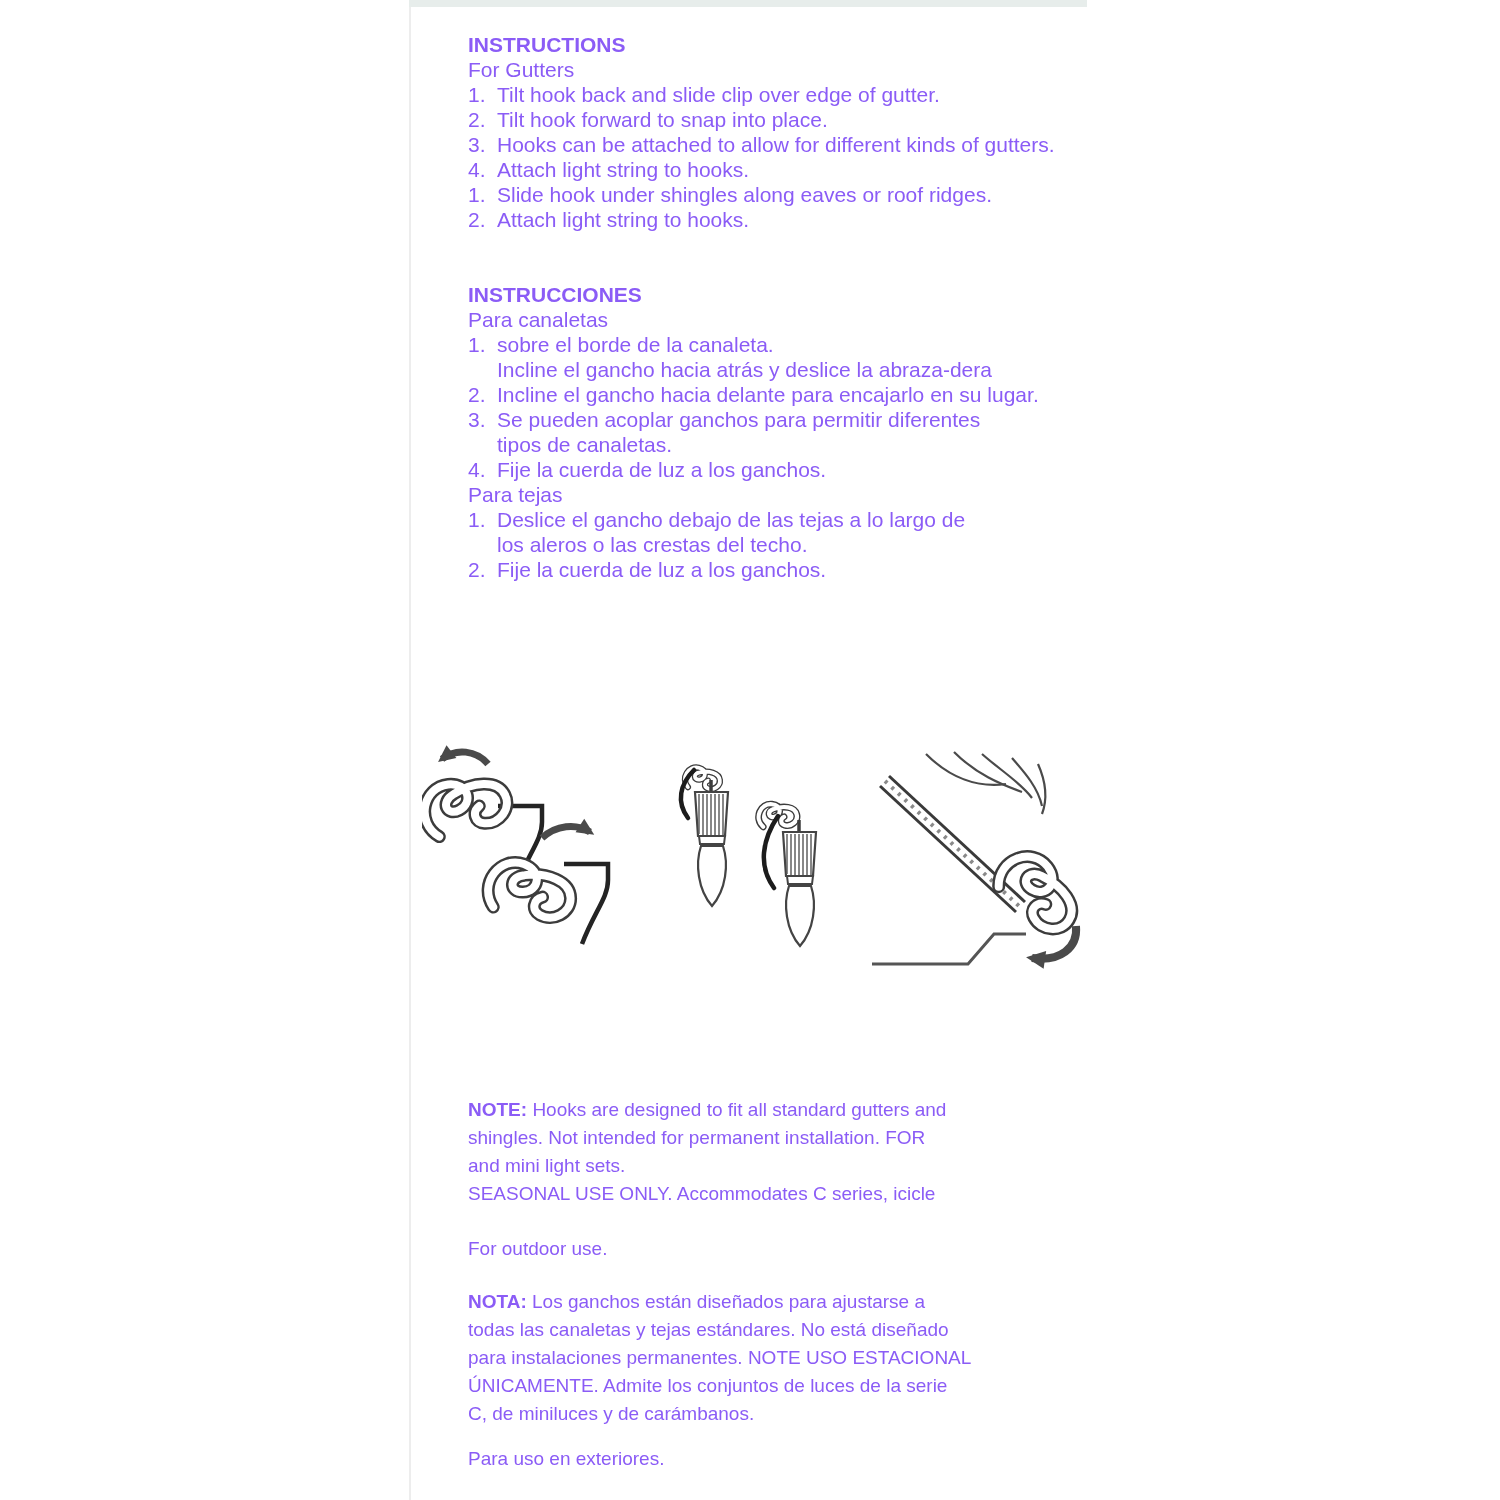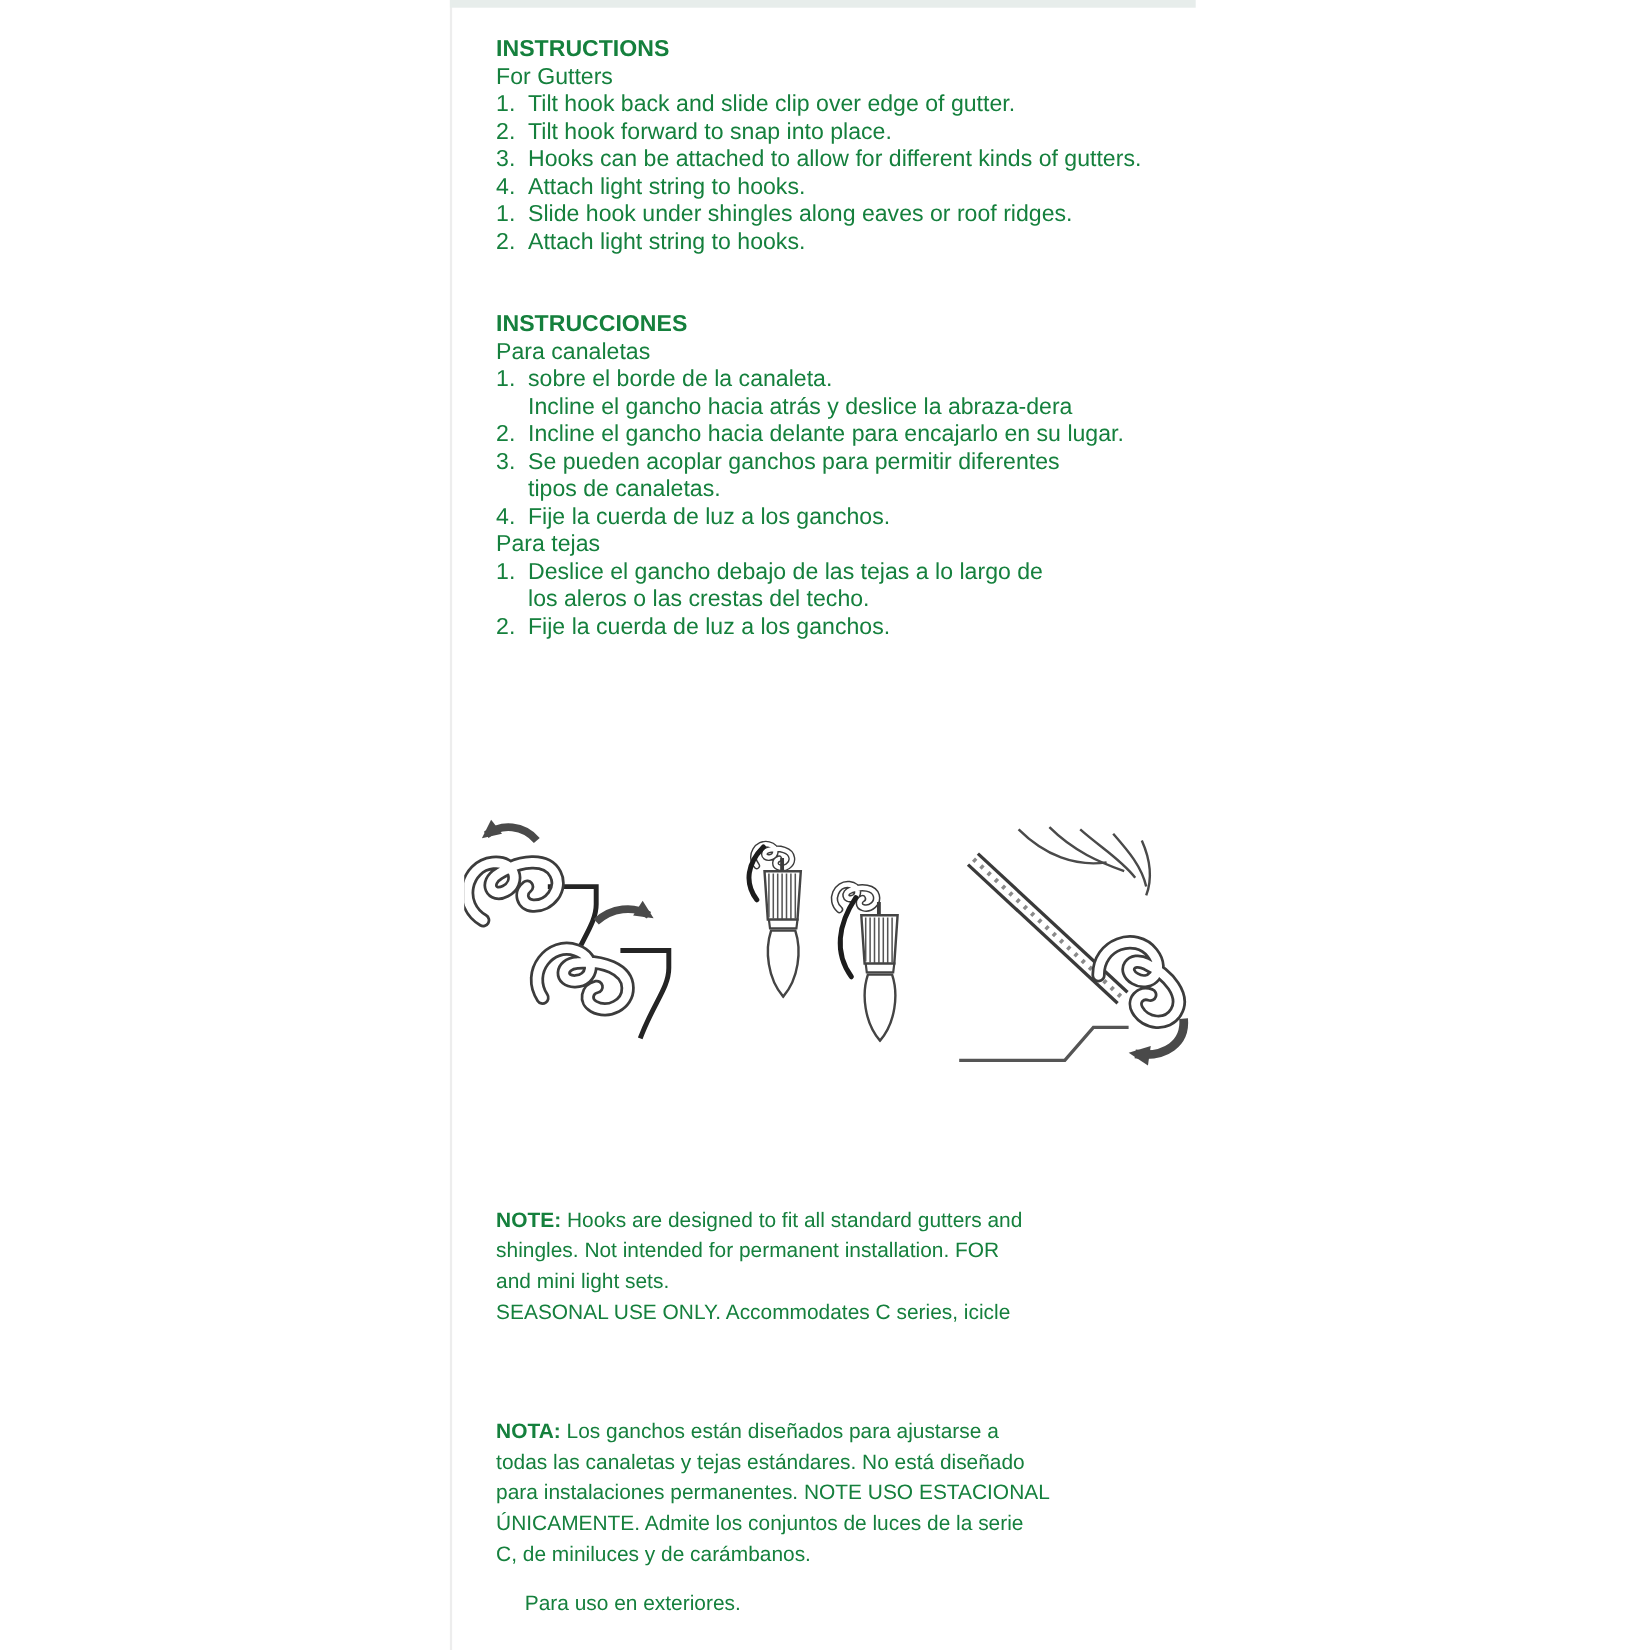--- a/index.html
+++ b/index.html
@@ -9,21 +9,21 @@
     color:#242424;
     -webkit-font-smoothing:antialiased;
   }
   .page{position:relative;width:1500px;height:1500px;overflow:hidden;background:#ffffff;}
 
   
   .left-edge{position:absolute;left:409px;top:0;width:2px;height:1500px;background:#ededed;}
   .top-band{position:absolute;left:409px;top:0;width:678px;height:7px;background:#e7edeb;}
 
   
-  .col{position:absolute;left:451px;width:645px;font-size:21px;line-height:25px;color:#15803d;}
+  .col{position:absolute;left:468px;width:645px;font-size:21px;line-height:25px;color:#8b5cf6;}
   .sec-title{font-weight:700;}
   .subhead{font-weight:400;}
   .item{display:flex;}
   .item .n{flex:0 0 29px;}
   .item .t{flex:1;}
   .ln{display:block;}
 
   .note{font-size:19px;line-height:28px;width:620px;}
   .note strong{font-weight:700;}
 
@@ -230,26 +230,29 @@
     </svg>
   </div>
 
   <div class="col note" style="top:1096px;">
     <strong>NOTE:</strong><span> Hooks are designed to fit all standard gutters and</span>
     <span class="ln">shingles. Not intended for permanent installation. FOR</span>
     <span class="ln">and mini light sets.</span>
     <span class="ln">SEASONAL USE ONLY. Accommodates C series, icicle</span>
   </div>
 
+  <div class="col note" style="top:1235px;">
+    <span>For outdoor use.</span>
+  </div>
 
   <div class="col note" style="top:1288px;">
     <strong>NOTA:</strong><span> Los ganchos están diseñados para ajustarse a</span>
     <span class="ln">todas las canaletas y tejas estándares. No está diseñado</span>
     <span class="ln">para instalaciones permanentes. NOTE USO ESTACIONAL</span>
     <span class="ln">ÚNICAMENTE. Admite los conjuntos de luces de la serie</span>
     <span class="ln">C, de miniluces y de carámbanos.</span>
   </div>
 
-  <div class="col note" style="top:1445px;margin-left:26px;">
+  <div class="col note" style="top:1445px;">
     <span>Para uso en exteriores.</span>
   </div>
 
 </div>
 
 </body></html>

